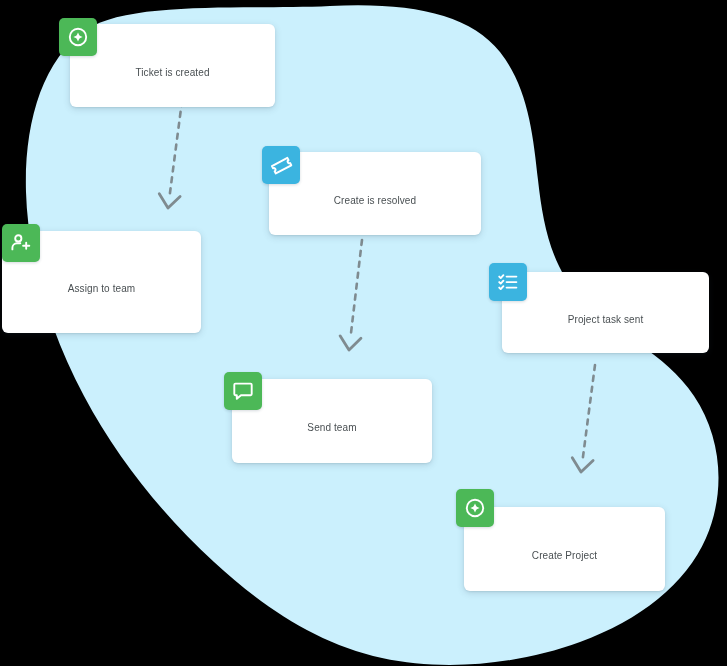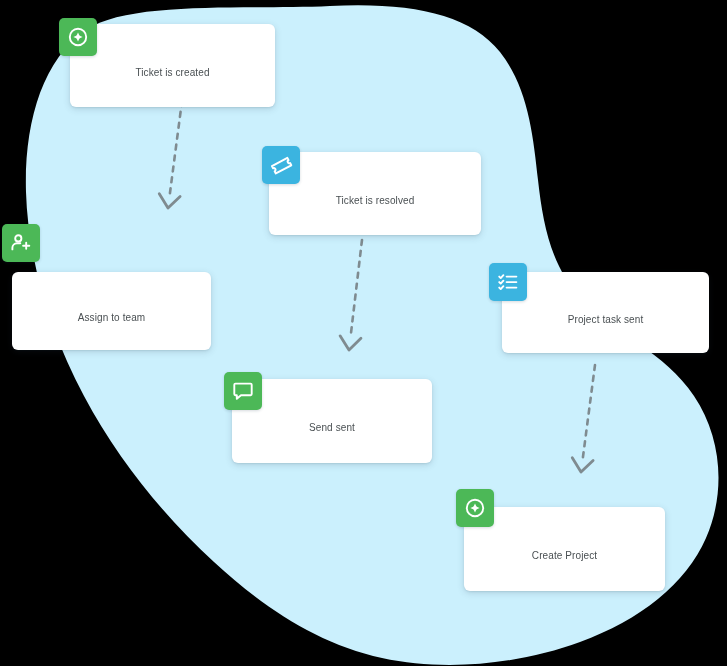--- a/index.html
+++ b/index.html
@@ -113,33 +113,33 @@
       <svg width="24" height="24" viewBox="0 0 24 24" fill="none">
         <circle cx="12" cy="12" r="8.2" stroke="#ffffff" stroke-width="1.9"></circle>
         <path d="M12 7.4 L14.1 12 L12 16.6 L9.9 12 Z" fill="#ffffff"></path>
         <path d="M7.4 12 L12 9.9 L16.6 12 L12 14.1 Z" fill="#ffffff"></path>
       </svg>
     </div>
   </div>
 
   <div class="node" style="left: 0px; top: 0px;">
     <div class="node-card" style="left: 269px; top: 152px; width: 212px; height: 83px; background: rgb(255, 255, 255);">
-      <span class="node-label" style="color: rgb(73, 79, 82);">Ticket is resolved</span>
+      <span class="node-label" style="color: rgb(73, 79, 82);">Create is resolved</span>
     </div>
     <div class="node-icon" style="left: 262px; top: 146px; background: rgb(59, 180, 224);">
       <svg width="25" height="25" viewBox="0 0 24 24" fill="none">
         <g transform="rotate(-28 12 12)">
           <path d="M3.6 8.2 h16.8 v2.4 a1.6 1.6 0 0 0 0 3.2 v2.4 h-16.8 v-2.4 a1.6 1.6 0 0 0 0 -3.2 z" stroke="#ffffff" stroke-width="1.9" stroke-linejoin="round" fill="none"></path>
         </g>
       </svg>
     </div>
   </div>
 
   <div class="node" style="left: 0px; top: 0px;">
-    <div class="node-card" style="left: 12px; top: 231px; width: 199px; height: 78px; background: rgb(255, 255, 255); margin-top: 41px;">
+    <div class="node-card" style="left: 2px; top: 231px; width: 199px; height: 102px; background: rgb(255, 255, 255);">
       <span class="node-label" style="color: rgb(73, 79, 82);">Assign to team</span>
     </div>
     <div class="node-icon" style="left: 2px; top: 224px; background: rgb(76, 184, 87);">
       <svg width="24" height="24" viewBox="0 0 24 24" fill="none">
         <circle cx="9.3" cy="7.4" r="3.1" stroke="#ffffff" stroke-width="1.9"></circle>
         <path d="M3.4 18.4 v-1.6 a4.6 4.6 0 0 1 4.6 -4.6 h3.3" stroke="#ffffff" stroke-width="1.9" stroke-linecap="round" fill="none"></path>
         <path d="M17.2 11.6 v6.2 M14.1 14.7 h6.2" stroke="#ffffff" stroke-width="1.9" stroke-linecap="round"></path>
       </svg>
     </div>
   </div>
@@ -153,21 +153,21 @@
         <path d="M3.2 6.6 l1.5 1.5 l2.7 -2.9" stroke="#ffffff" stroke-width="1.9" stroke-linecap="round" stroke-linejoin="round"></path>
         <path d="M3.2 12.1 l1.5 1.5 l2.7 -2.9" stroke="#ffffff" stroke-width="1.9" stroke-linecap="round" stroke-linejoin="round"></path>
         <path d="M3.2 17.6 l1.5 1.5 l2.7 -2.9" stroke="#ffffff" stroke-width="1.9" stroke-linecap="round" stroke-linejoin="round"></path>
         <path d="M10.6 6.6 h9.8 M10.6 12.1 h9.8 M10.6 17.6 h9.8" stroke="#ffffff" stroke-width="1.9" stroke-linecap="round"></path>
       </svg>
     </div>
   </div>
 
   <div class="node" style="left: 0px; top: 0px;">
     <div class="node-card" style="left: 232px; top: 379px; width: 200px; height: 84px; background: rgb(255, 255, 255);">
-      <span class="node-label" style="color: rgb(73, 79, 82);">Send sent</span>
+      <span class="node-label" style="color: rgb(73, 79, 82);">Send team</span>
     </div>
     <div class="node-icon" style="left: 224px; top: 372px; background: rgb(76, 184, 87);">
       <svg width="24" height="24" viewBox="0 0 24 24" fill="none">
         <path d="M4.4 4.6 h15.2 a1.1 1.1 0 0 1 1.1 1.1 v9.4 a1.1 1.1 0 0 1 -1.1 1.1 h-9.6
                  l-4.2 3.6 v-3.6 h-1.4 a1.1 1.1 0 0 1 -1.1 -1.1 v-9.4 a1.1 1.1 0 0 1 1.1 -1.1 z" stroke="#ffffff" stroke-width="1.9" stroke-linejoin="round" fill="none"></path>
       </svg>
     </div>
   </div>
 
   <div class="node" style="left: 0px; top: 0px;">

